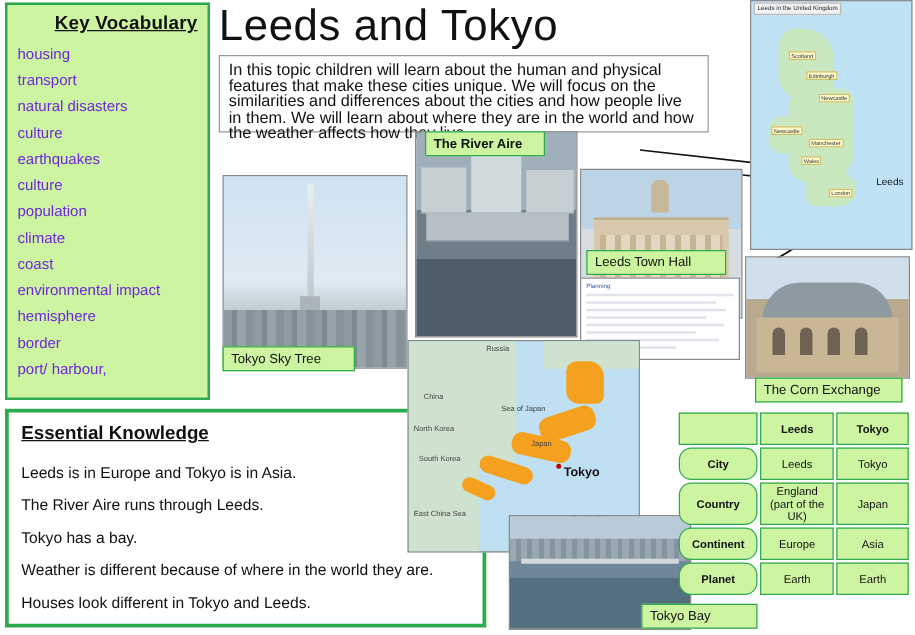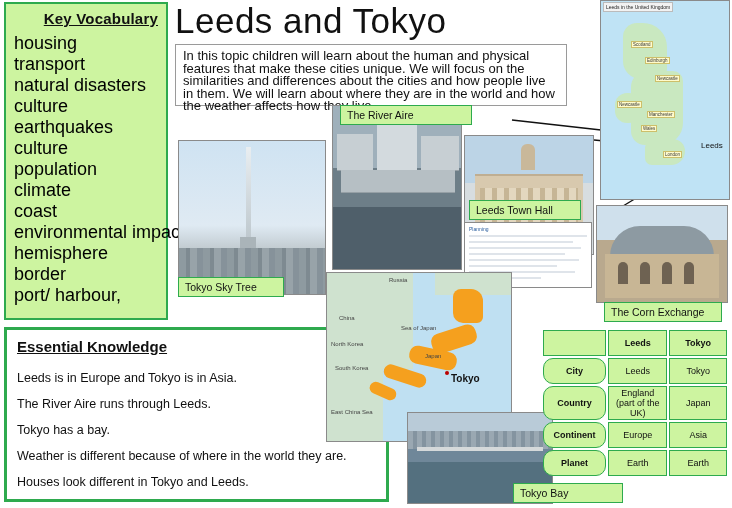--- a/index.html
+++ b/index.html
@@ -33,22 +33,22 @@
   .vocab-title {
     font-size: 15px;
     font-weight: bold;
     color: #111;
     text-decoration: underline;
     margin: 2px 0 6px 0;
     letter-spacing: 0.2px;
     text-align: right;
   }
   .vocab-item {
-    font-size: 18px;
-    color: #000000;
+    font-size: 12px;
+    color: #6d28d9;
     line-height: 21px;
     white-space: nowrap;
   }
 
   
   .essential-panel {
     position: absolute;
     left: 4px;
     top: 327px;
     width: 385px;
@@ -426,21 +426,21 @@
     <div class="city"></div>
   </div>
   <div class="caption" style="left:178px; top:277px; width:106px;">Tokyo Sky Tree</div>
 
   <div class="photo riveraire">
     <div class="bldg" style="left:4px; top:28px; width:36px; height:36px;"></div>
     <div class="bldg" style="left:44px; top:16px; width:40px; height:48px; background:#d3dade;"></div>
     <div class="bldg" style="left:88px; top:30px; width:38px; height:34px;"></div>
     <div class="bldg" style="left:8px; top:64px; width:114px; height:22px; background:#b6bfc4;"></div>
   </div>
-  <div class="caption" style="left:340px; top:105px; width:132px;">The River Aire</div>
+  <div class="caption" style="left:340px; top:105px; width:96px;font-weight:bold;">The River Aire</div>
 
   <div class="photo townhall">
     <div class="dome"></div>
     <div class="facade"></div>
     <div class="cols"></div>
   </div>
   <div class="caption" style="left:469px; top:200px; width:112px;">Leeds Town Hall</div>
 
   <div class="photo weatherbox">
     <div class="wb-title">Planning</div>
@@ -498,21 +498,21 @@
     <div class="jm-label" style="left:4px; top:136px;">East China Sea</div>
     <div class="jm-label" style="left:130px; top:140px;">Pacific Ocean</div>
     <div class="jm-dot" style="left:118px; top:98px;"></div>
     <div class="jm-tokyo-label" style="left:124px; top:100px;">Tokyo</div>
   </div>
 
   <div class="photo tokyobay">
     <div class="city"></div>
     <div class="bridge"></div>
   </div>
-  <div class="caption" style="left:513px; top:483px; width:110px;">Tokyo Bay</div>
+  <div class="caption" style="left:513px; top:483px; width:93px;">Tokyo Bay</div>
 
   <table class="cmp-table">
     <tbody>
         <tr>
       <th style="width:62px;"></th>
       <th style="width:60px;">Leeds</th>
       <th style="width:60px;">Tokyo</th>
     </tr>
     <tr>
       <td class="rowhead">City</td>

